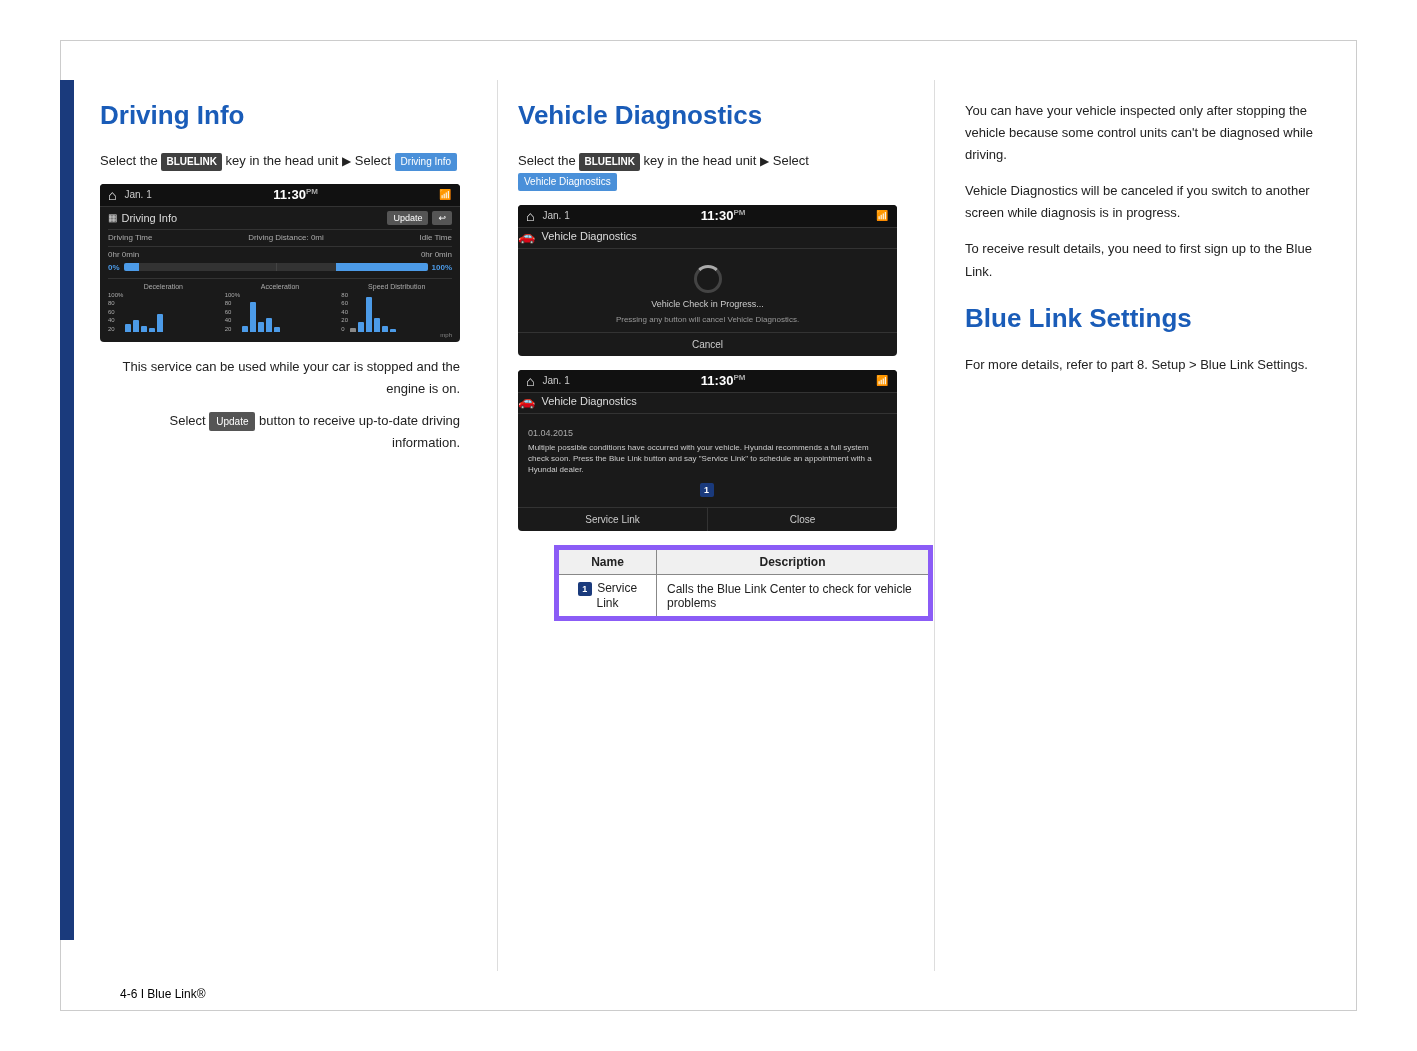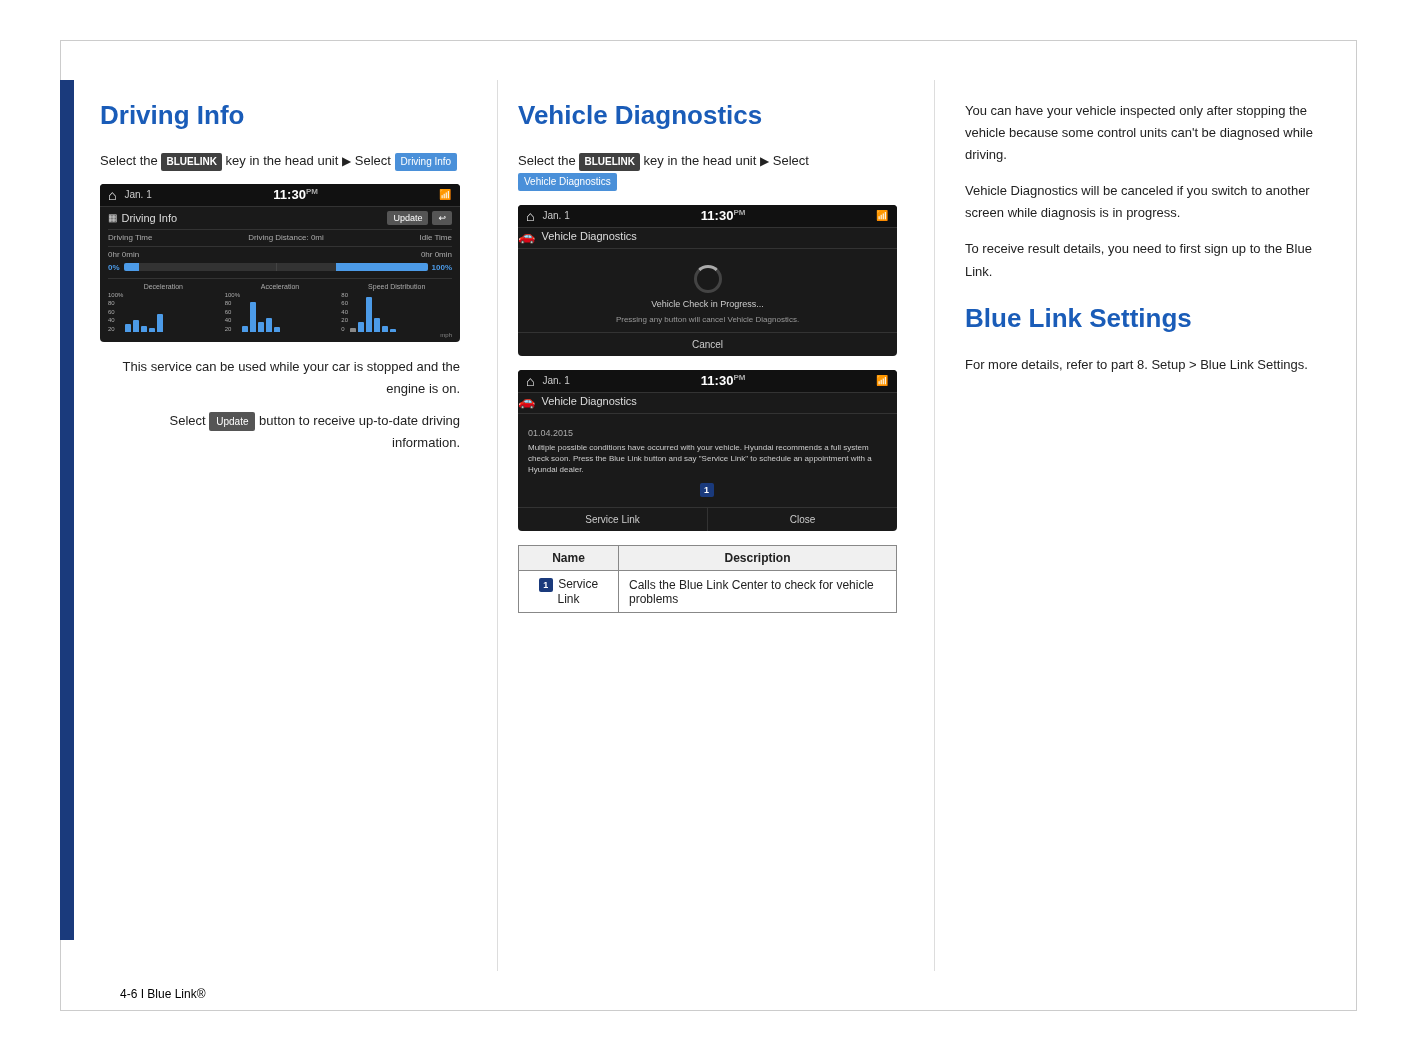--- a/index.html
+++ b/index.html
@@ -386,24 +386,25 @@
       height: 14px;
       border-radius: 2px;
       text-align: center;
       line-height: 14px;
       vertical-align: middle;
       margin-right: 2px;
     }
 
     
     .desc-table {
-      border: 1px solid #8b5cf6;
+      border: 5px solid #8b5cf6;
       border-collapse: collapse;
       width: 100%;
       margin-top: 14px;
+      margin-left: 36px;
     }
 
     .desc-table th {
       background: #f0f0f0;
       border: 1px solid #888;
       padding: 5px 10px;
       font-size: 12px;
       font-weight: bold;
       text-align: center;
     }

